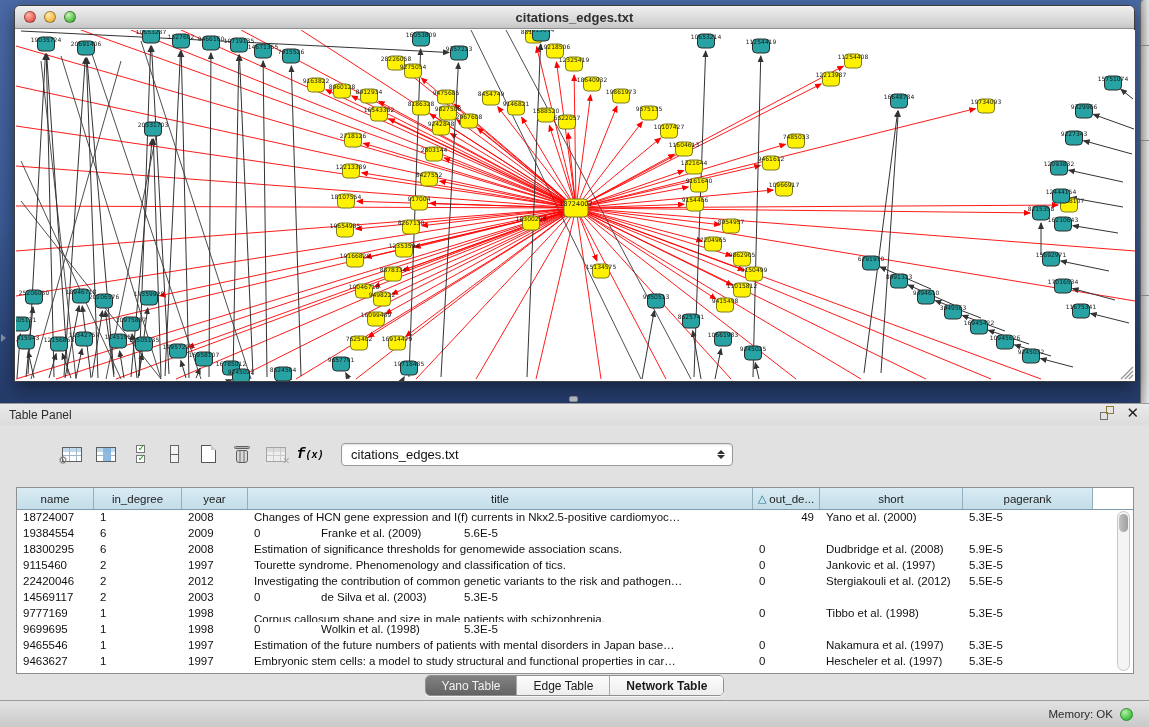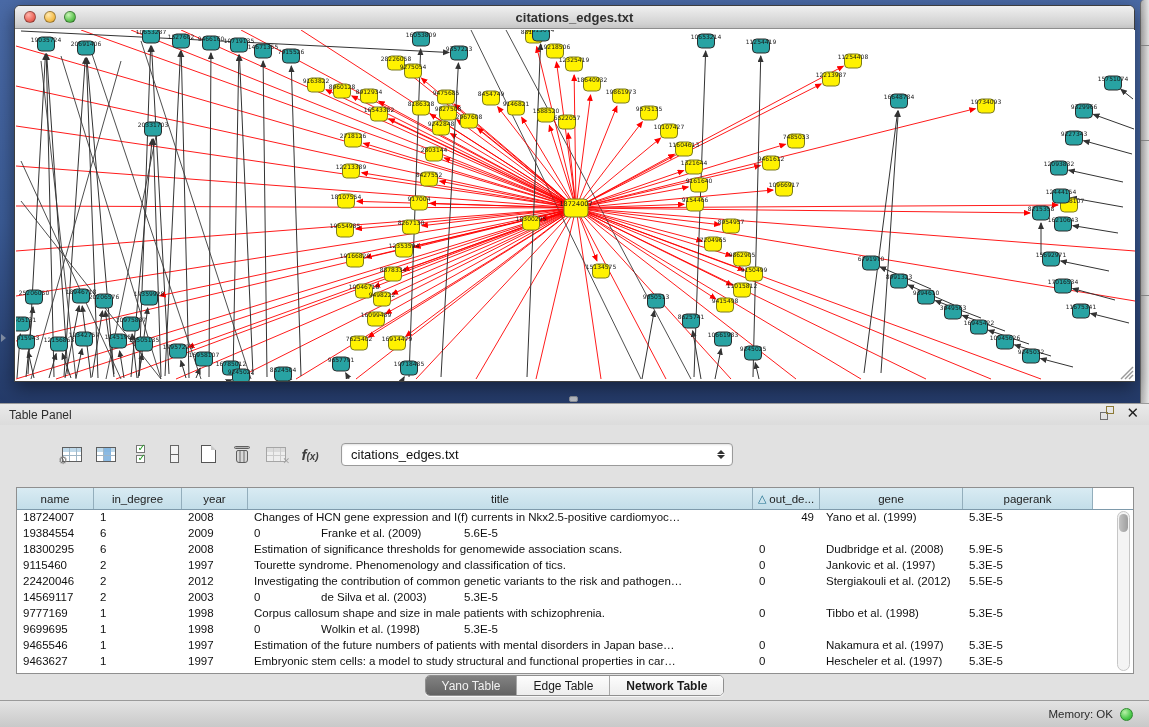--- a/index.html
+++ b/index.html
@@ -59,21 +59,21 @@
   .domino:after { content:""; position:absolute; left:0; top:8px; width:100%; height:1px; background:#666; }
   .page { position:relative; width:15px; height:18px; background:#FFF; border:1px solid #555; }
   .page:after { content:""; position:absolute; right:-1px; top:-1px; width:0; height:0;
     border-left:5px solid #C9C9C9; border-top:5px solid #E1E1E1; }
   .trash { position:relative; width:16px; height:18px; }
   .trash .lid { position:absolute; left:0; top:1px; width:16px; height:3px; background:linear-gradient(180deg,#D9D9D9,#8F8F8F); border:1px solid #5E5E5E; border-radius:2px; }
   .trash .can { position:absolute; left:2px; top:5px; width:12px; height:13px; border:1px solid #5E5E5E; border-radius:2px 2px 3px 3px;
     background:repeating-linear-gradient(90deg,#D8D8D8 0 2px,#A2A2A2 2px 4px); }
   .tool.disabled { opacity:.45; filter:grayscale(1); }
   .xbadge { position:absolute; right:-5px; bottom:-5px; font-size:9px; color:#555; font-weight:700; }
-  .fx { font-family:Liberation Sans, sans-serif; font-style:italic; font-weight:700; font-size:15px; color:#404040; }
+  .fx { font-family:Liberation Mono, monospace; font-style:italic; font-weight:700; font-size:15px; color:#000000; }
   .fx small { font-size:10px; font-weight:700; }
   .combo { position:relative; margin-left:14px; width:392px; height:23px; background:#FFF; border:1px solid #9A9A9A; border-radius:4px;
     font-size:13px; color:#111; line-height:21px; padding-left:9px; box-shadow:inset 0 1px 2px rgba(0,0,0,.12); }
   .combo .arrows { position:absolute; right:5px; top:1px; width:12px; height:20px; display:flex; flex-direction:column; align-items:center; justify-content:center; gap:1px; }
   .combo .arrows b { width:0; height:0; border-left:4px solid transparent; border-right:4px solid transparent; }
   .combo .arrows b.up { border-bottom:4px solid #333; }
   .combo .arrows b.down { border-top:4px solid #333; }
 
   
   .table-wrap { position:absolute; left:16px; top:83px; width:1118px; height:187px; background:#FFF; border:1px solid #8F8F8F; }
@@ -840,34 +840,34 @@
             <span>year</span>
           </div>
           <div class="th" style="width: 505px;">
             <span>title</span>
           </div>
           <div class="th" style="width: 67px;">
             <span class="sortg">△</span>
             <span>out_de...</span>
           </div>
           <div class="th" style="width: 143px;">
-            <span>gene</span>
+            <span>short</span>
           </div>
           <div class="th" style="width: 130px;">
             <span>pagerank</span>
           </div>
         </div>
       <div class="tbody" id="tbody">
           <div class="tr">
             <div class="td" style="width: 77px;">18724007</div>
             <div class="td" style="width: 88px;">1</div>
             <div class="td" style="width: 66px;">2008</div>
             <div class="td" style="width: 505px;">Changes of HCN gene expression and I(f) currents in Nkx2.5-positive cardiomyoc…</div>
             <div class="td" style="width: 67px; text-align: right;">49</div>
-            <div class="td" style="width: 143px;">Yano et al. (1999)</div>
+            <div class="td" style="width: 143px;">Yano et al. (2000)</div>
             <div class="td" style="width: 130px;">5.3E-5</div>
           </div>
           <div class="tr">
             <div class="td" style="width: 77px;">19384554</div>
             <div class="td" style="width: 88px;">6</div>
             <div class="td" style="width: 66px;">2009</div>
             <div class="td" style="width: 67px;">0</div>
             <div class="td" style="width: 143px;">Franke et al. (2009)</div>
             <div class="td" style="width: 130px;">5.6E-5</div>
           </div>
@@ -903,21 +903,21 @@
             <div class="td" style="width: 88px;">2</div>
             <div class="td" style="width: 66px;">2003</div>
             <div class="td" style="width: 67px;">0</div>
             <div class="td" style="width: 143px;">de Silva et al. (2003)</div>
             <div class="td" style="width: 130px;">5.3E-5</div>
           </div>
           <div class="tr">
             <div class="td" style="width: 77px;">9777169</div>
             <div class="td" style="width: 88px;">1</div>
             <div class="td" style="width: 66px;">1998</div>
-            <div class="td" style="width: 505px;">Corpus callosum shape and size in male patients with schizophrenia.</div>
+            <div class="td" style="width: 505px; margin-top: 6px;">Corpus callosum shape and size in male patients with schizophrenia.</div>
             <div class="td" style="width: 67px;">0</div>
             <div class="td" style="width: 143px;">Tibbo et al. (1998)</div>
             <div class="td" style="width: 130px;">5.3E-5</div>
           </div>
           <div class="tr">
             <div class="td" style="width: 77px;">9699695</div>
             <div class="td" style="width: 88px;">1</div>
             <div class="td" style="width: 66px;">1998</div>
             <div class="td" style="width: 67px;">0</div>
             <div class="td" style="width: 143px;">Wolkin et al. (1998)</div>

